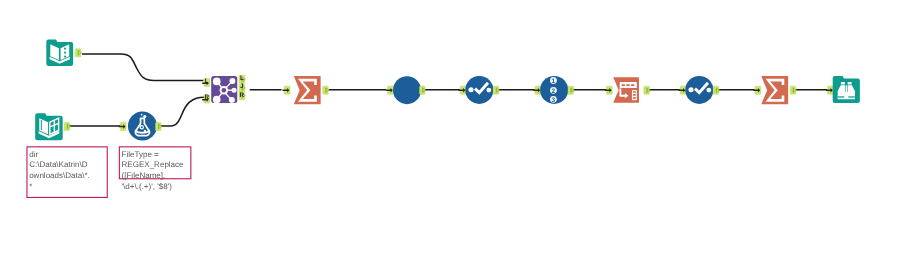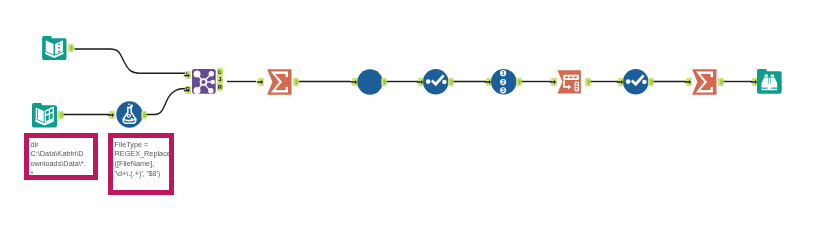--- a/index.html
+++ b/index.html
@@ -1,19 +1,19 @@
 <!DOCTYPE html>
 <html><head>
 <meta charset="utf-8">
 <style>
   html,body{margin:0;padding:0;background:#ffffff;}
   #canvas{position:relative;width:822px;height:211px;background:#ffffff;overflow:hidden;
           font-family:"Liberation Sans",sans-serif;}
   .node{position:absolute;line-height:0;}
-  .anno{position:absolute;border:5px solid #be185d;background:#ffffff;
+  .anno{position:absolute;border:1px solid #be185d;background:#ffffff;
         font-family:"Liberation Sans",sans-serif;font-size:7.3px;line-height:9.75px;color:#55585c;
         padding:1.5px 1px 0 1.5px;box-sizing:border-box;letter-spacing:0px;}
   .anno > div{white-space:pre;}
   svg{display:block;overflow:visible;}
   #wires{position:absolute;left:0;top:0;width:822px;height:211px;pointer-events:none;}
   .anchor{position:absolute;width:7px;height:8px;line-height:0;}
   .anchor svg{overflow:visible;}
   .anchor .lbl{position:absolute;left:0.3px;top:-0.6px;width:6px;height:8px;line-height:8.3px;z-index:3;
      text-align:center;font-size:5.8px;font-weight:bold;color:#1e1e1e;font-family:"Liberation Sans",sans-serif;}
 </style>
@@ -345,20 +345,20 @@
       </g>
     </svg>
   </div>
 
   <div class="anno" style="left:24px;top:133px;width:74px;height:47px;">
 <div>dir</div>
       <div>C:\Data\Katrin\D</div>
       <div>ownloads\Data\*.</div>
       <div>*</div>  
     </div>
-  <div class="anno" style="left:108px;top:133px;width:66px;height:62px;">
+  <div class="anno" style="left:108px;top:133px;width:66px;height:30px;">
 <div>FileType =</div>
       <div>REGEX_Replace</div>
       <div>([FileName],</div>
       <div>'\d+\.(.+)', '$8')</div>  
     </div>
 
 </div>
 
 </body></html>

